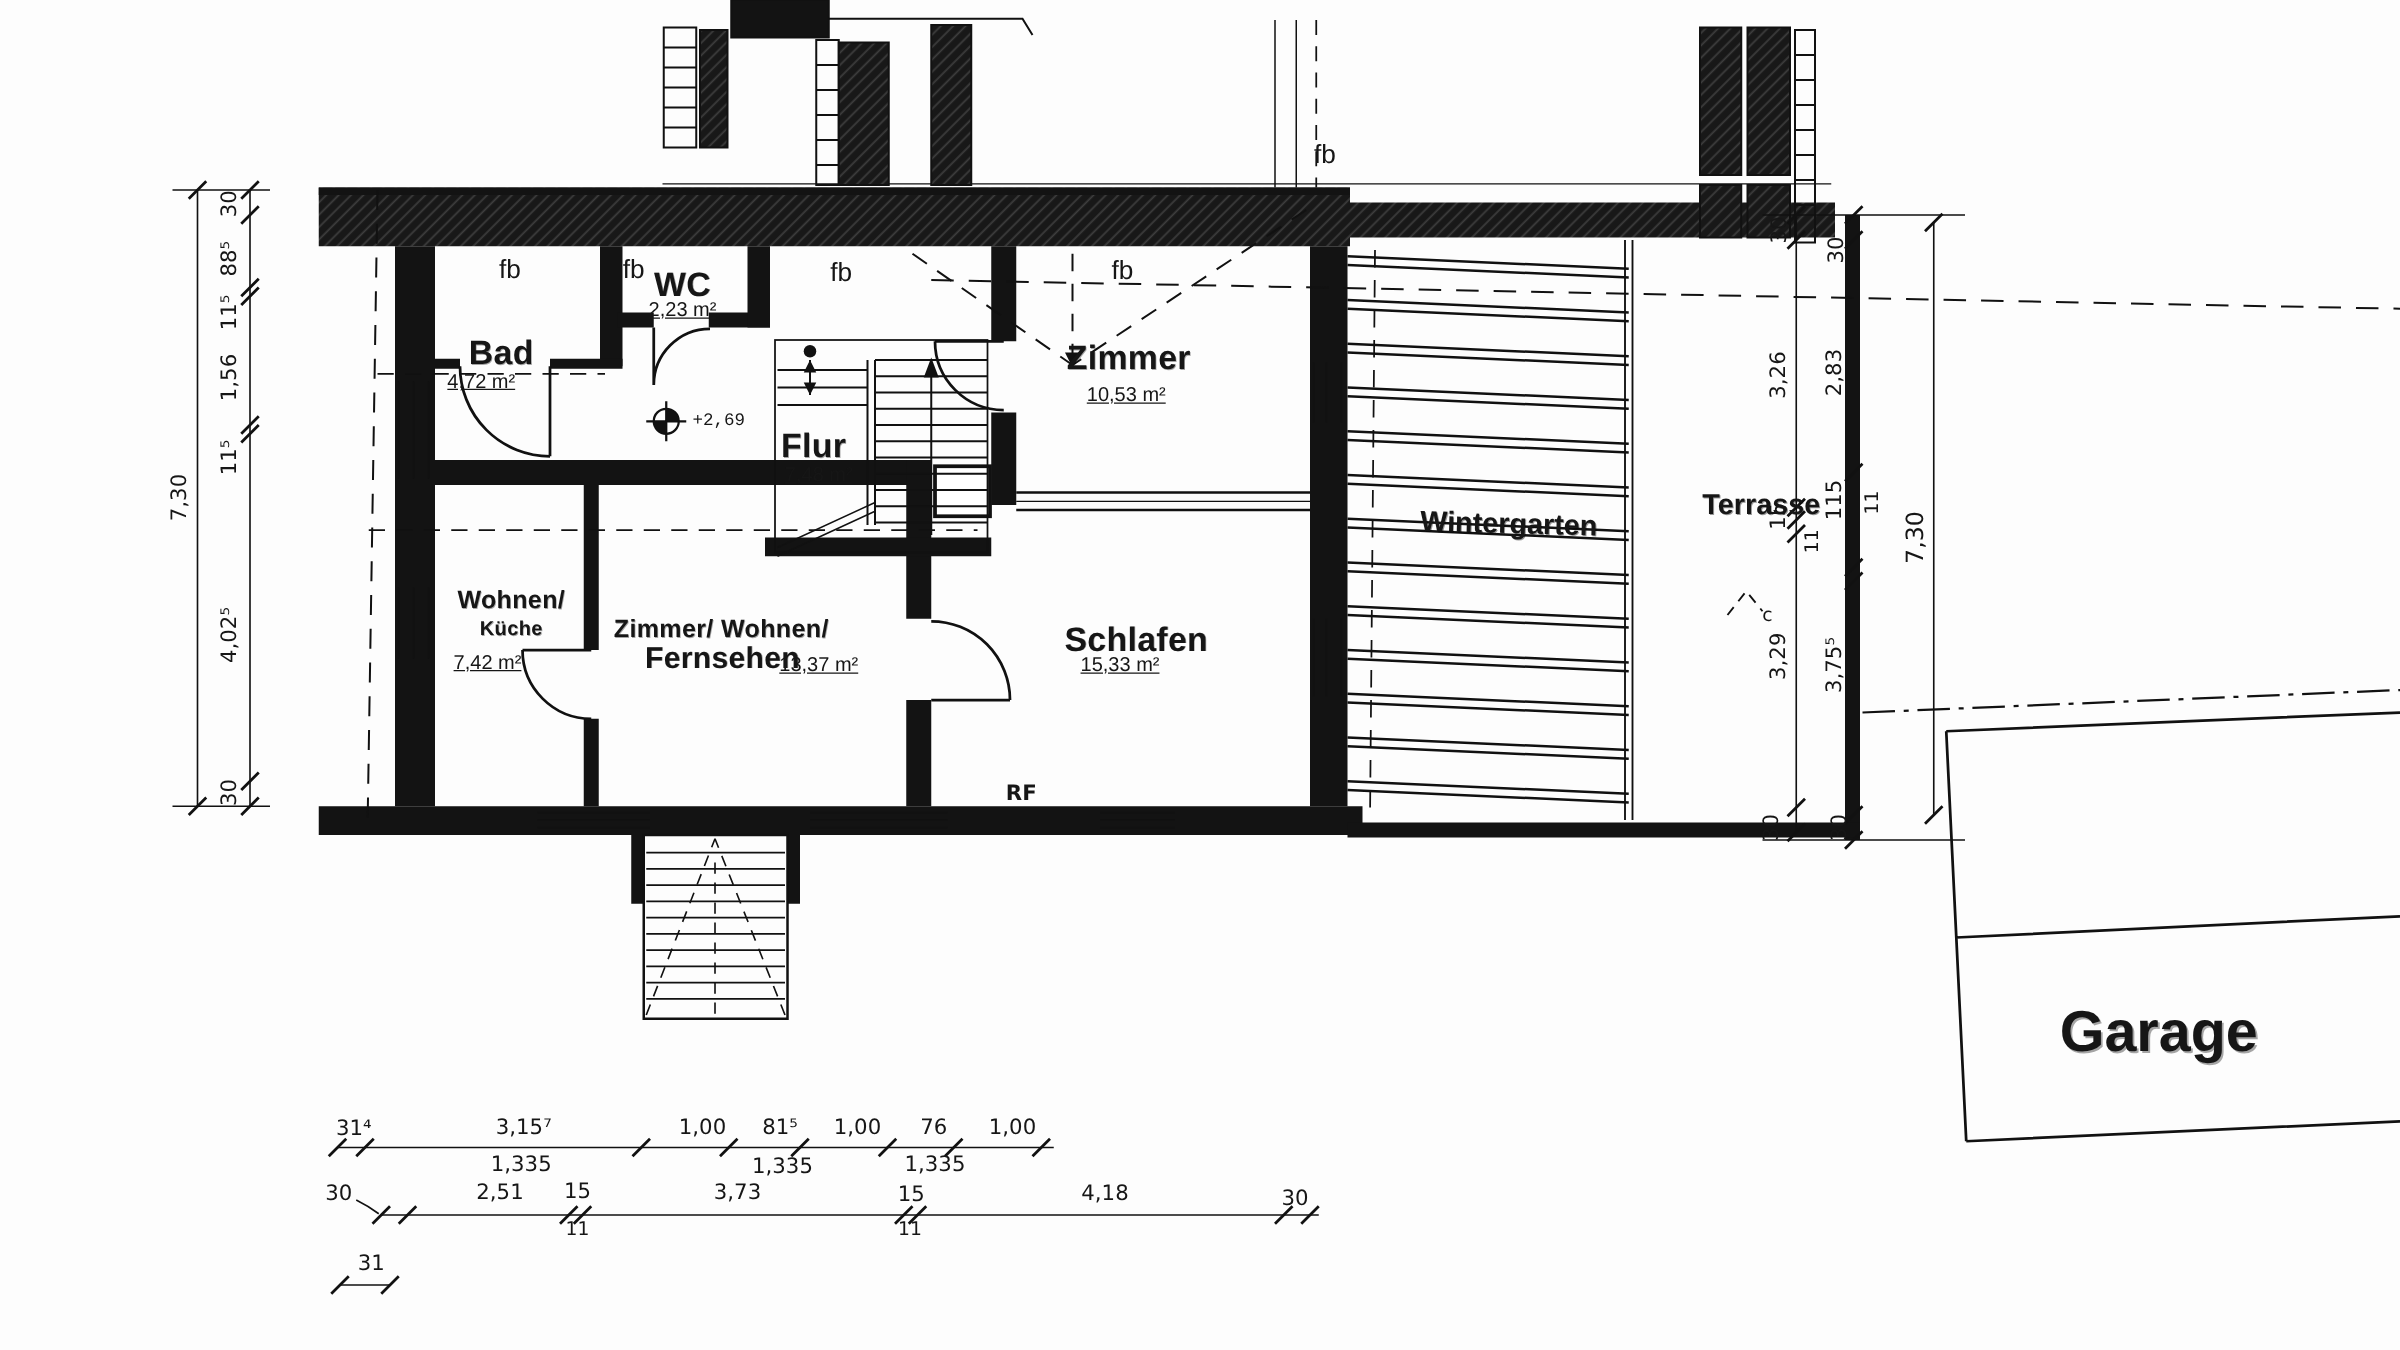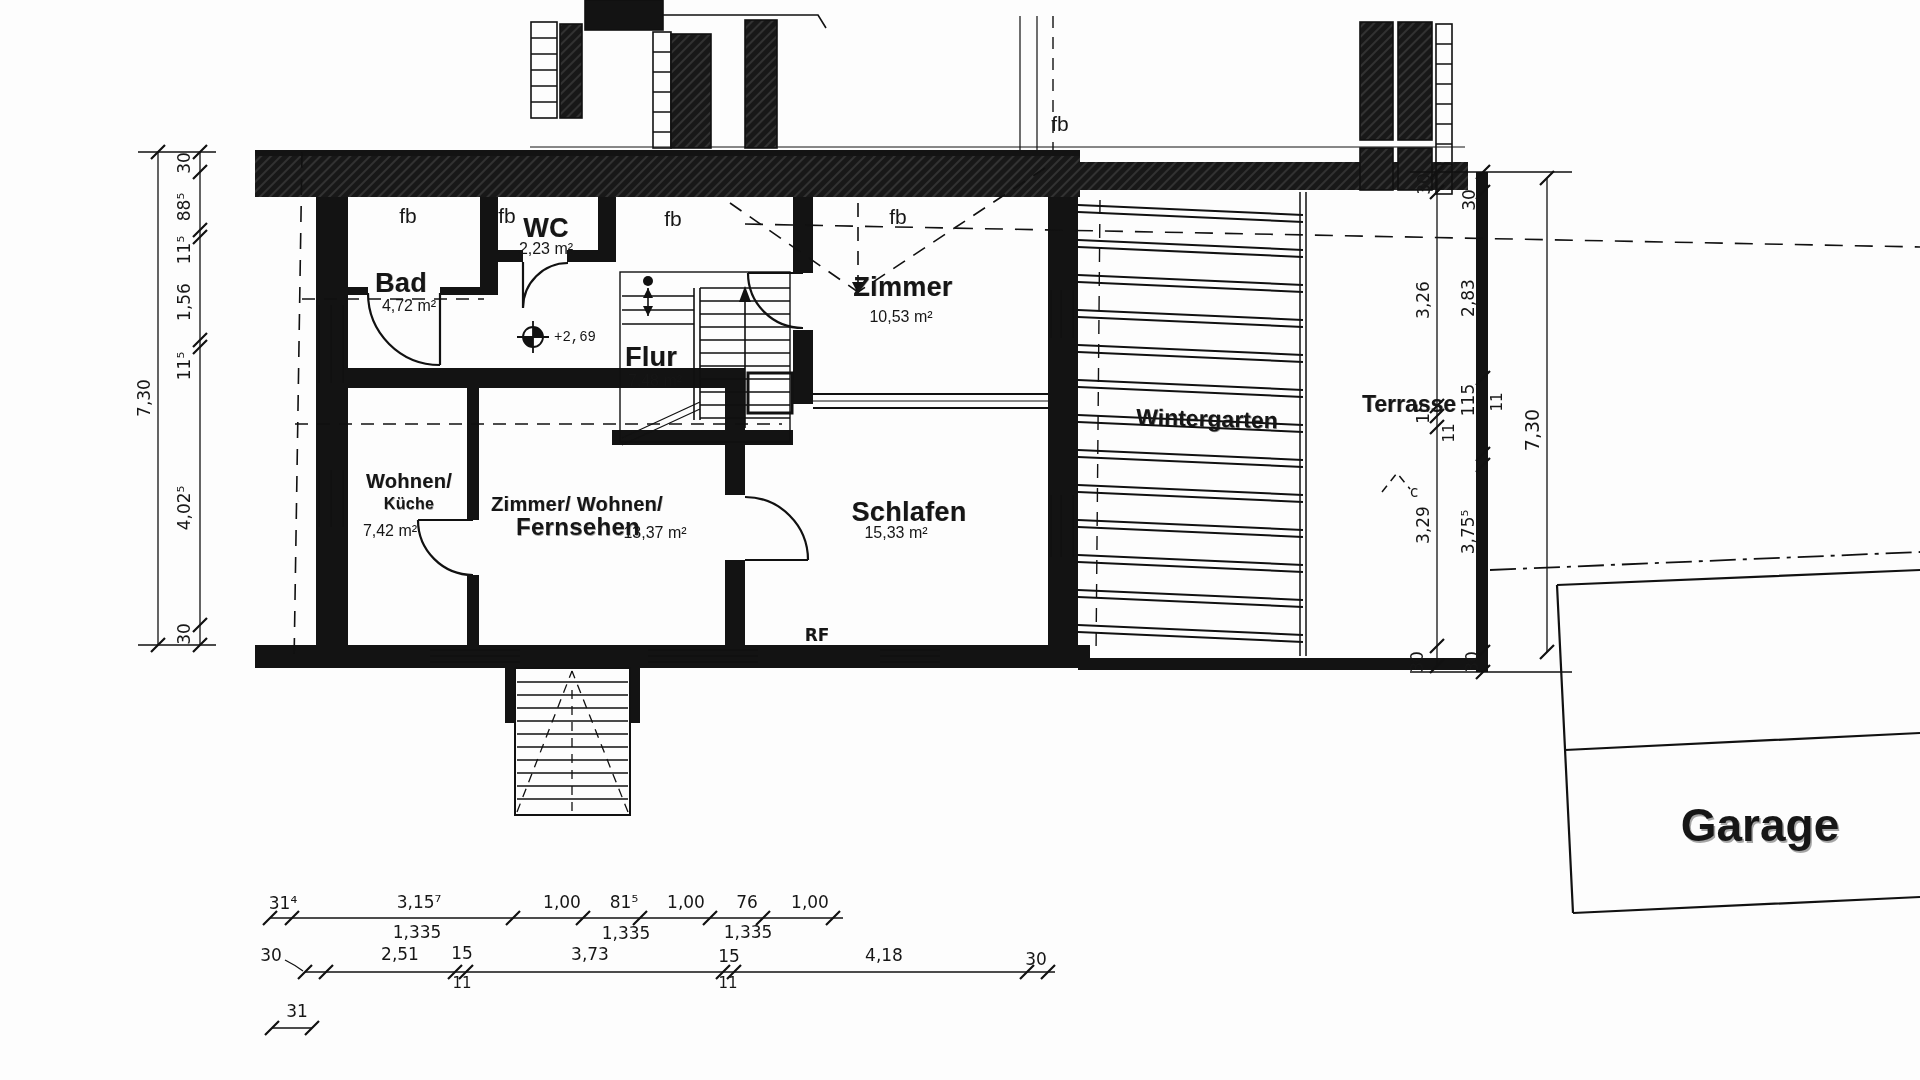--- a/index.html
+++ b/index.html
@@ -1,23 +1,23 @@
 <!DOCTYPE html>
 <html><head>
 <meta charset="utf-8">
 <style>
   html,body{margin:0;padding:0;background:#e8e8e8;}
   #stage{position:relative;width:1920px;height:1080px;background:#fdfdfd;overflow:hidden;
          font-family:"Liberation Sans",sans-serif;color:#111;}
   .lbl{position:absolute;transform:translate(-50%,-50%);white-space:nowrap;color:#161616;}
   .room{font-weight:bold;font-size:27px;letter-spacing:0.3px;text-shadow:0.6px 0.6px 0 rgba(0,0,0,0.35);}
-  .area{font-size:16px;font-weight:normal;}
+  .area{font-size:16px;font-weight:normal;text-decoration:underline;}
   .fb{font-size:21px;font-weight:normal;}
   .big{font-weight:bold;font-size:23px;text-shadow:0.8px 0.8px 0 rgba(0,0,0,0.4);}
-  .huge{font-weight:bold;font-size:46px;text-shadow:1.5px 1.5px 0 rgba(0,0,0,0.35);margin-left:33px;}
+  .huge{font-weight:bold;font-size:46px;text-shadow:1.5px 1.5px 0 rgba(0,0,0,0.35);}
   .dim{font-size:17px;font-family:"DejaVu Sans",sans-serif;}
   .dimsm{font-size:15px;font-family:"DejaVu Sans",sans-serif;}
   .vdim{position:absolute;transform:translate(-50%,-50%) rotate(-90deg);white-space:nowrap;
         font-size:17px;font-family:"DejaVu Sans",sans-serif;color:#161616;}
   .level{font-size:14px;font-family:Liberation Mono, monospace;}
   svg{position:absolute;left:0;top:0;}
 </style>
 </head>
 <body>
 
@@ -208,21 +208,21 @@
   </g>
 </svg>
 
 <div class="lbl fb" style="left:408px;top:216px">fb</div>
 <div class="lbl fb" style="left:507px;top:216px">fb</div>
 <div class="lbl fb" style="left:673px;top:219px">fb</div>
 <div class="lbl fb" style="left:898px;top:217px">fb</div>
 <div class="lbl fb" style="left:1060px;top:124px">fb</div>
 
 <div class="lbl room" style="left:401px;top:283px">Bad</div>
-<div class="lbl area" style="left:409px;top:306px">4,72 m²</div>
+<div class="lbl area" style="left:385px;top:306px">4,72 m²</div>
 <div class="lbl room" style="left:546px;top:228px">WC</div>
 <div class="lbl area" style="left:546px;top:249px">2,23 m²</div>
 <div class="lbl level" style="left:575px;top:337px">+2,69</div>
 <div class="lbl room" style="left:651px;top:357px">Flur</div>
 <div class="lbl area" style="left:655px;top:381px">7,48 m²</div>
 <div class="lbl room" style="left:903px;top:287px">Zimmer</div>
 <div class="lbl area" style="left:901px;top:317px">10,53 m²</div>
 <div class="lbl room" style="left:409px;top:481px;font-size:20px">Wohnen/</div>
 <div class="lbl room" style="left:409px;top:504px;font-size:16px">Küche</div>
 <div class="lbl area" style="left:390px;top:531px">7,42 m²</div>

